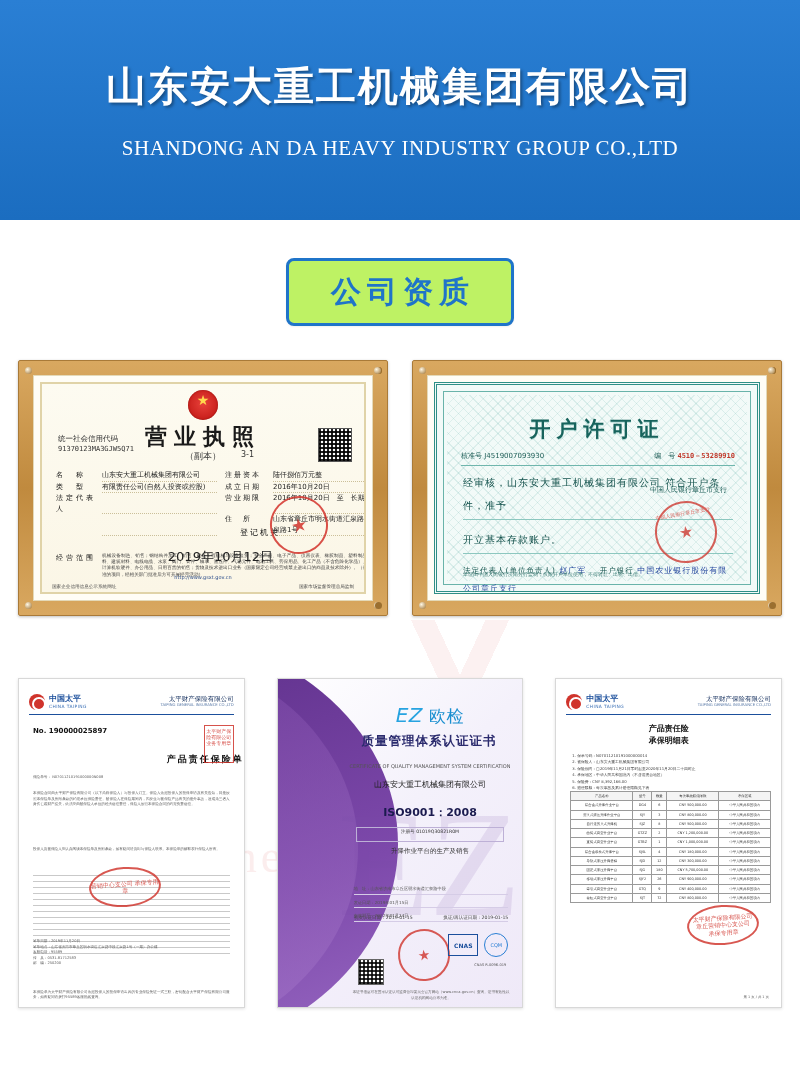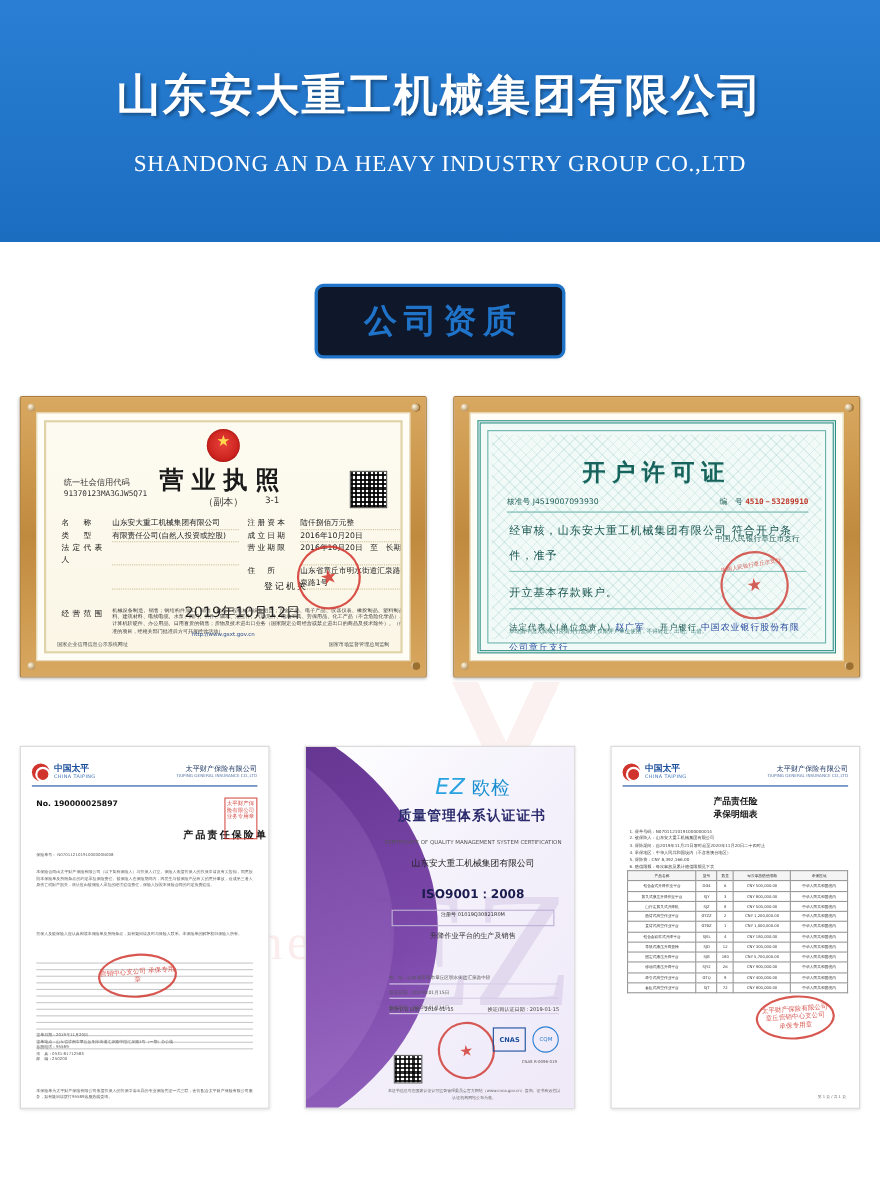--- a/index.html
+++ b/index.html
@@ -51,21 +51,21 @@
     position: absolute;
     left: 0; top: 258px;
     width: 800px;
     display: flex;
     justify-content: center;
   }
   .section-pill {
     width: 228px; height: 68px;
     border: 3px solid #1f74c9;
     border-radius: 8px;
-    background: #0f172a;
+    background: #bef264;
     display: flex;
     align-items: center;
     justify-content: center;
     box-shadow: 0 1px 2px rgba(0,0,0,0.06);
   }
   .section-pill span {
     font-family: "DejaVu Sans", sans-serif;
     font-weight: bold;
     font-size: 30px;
     letter-spacing: 6px;

